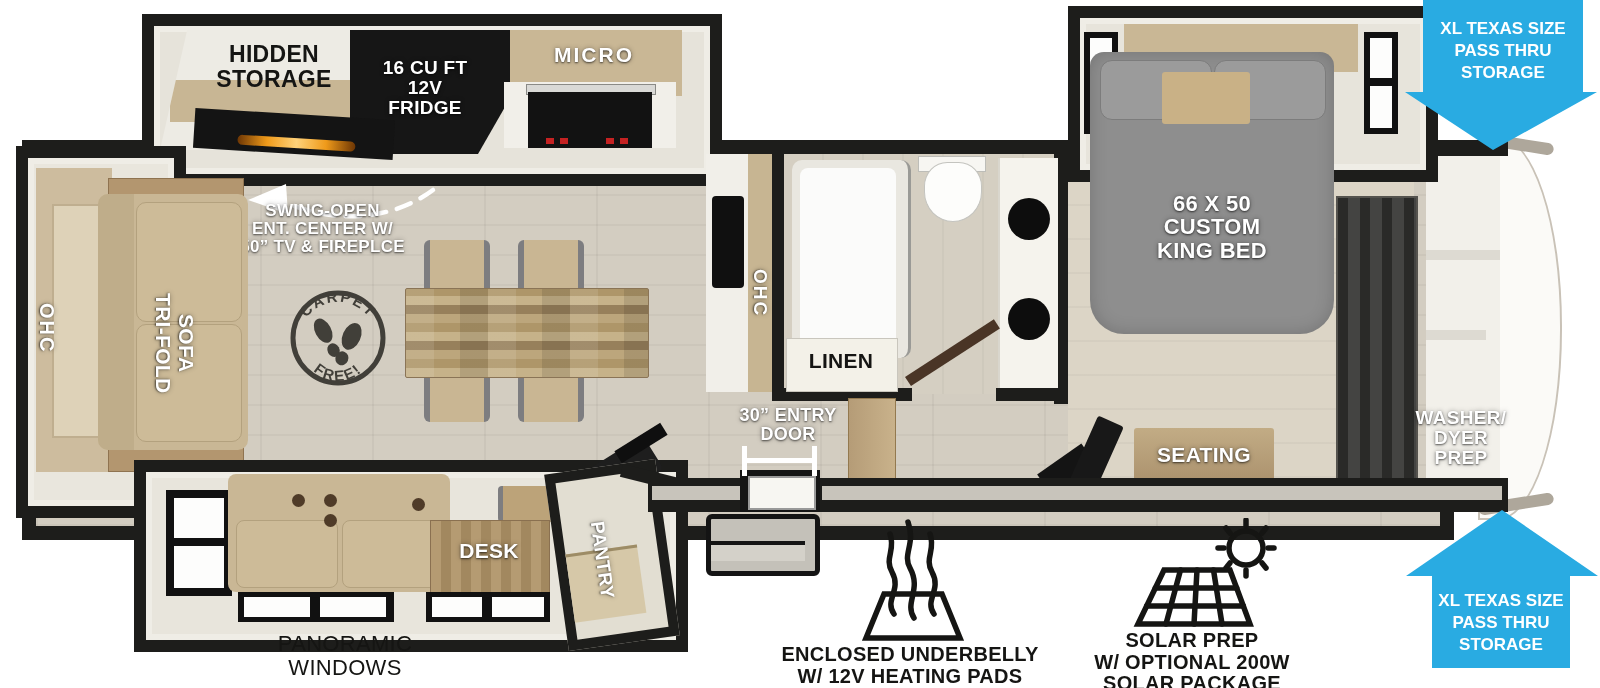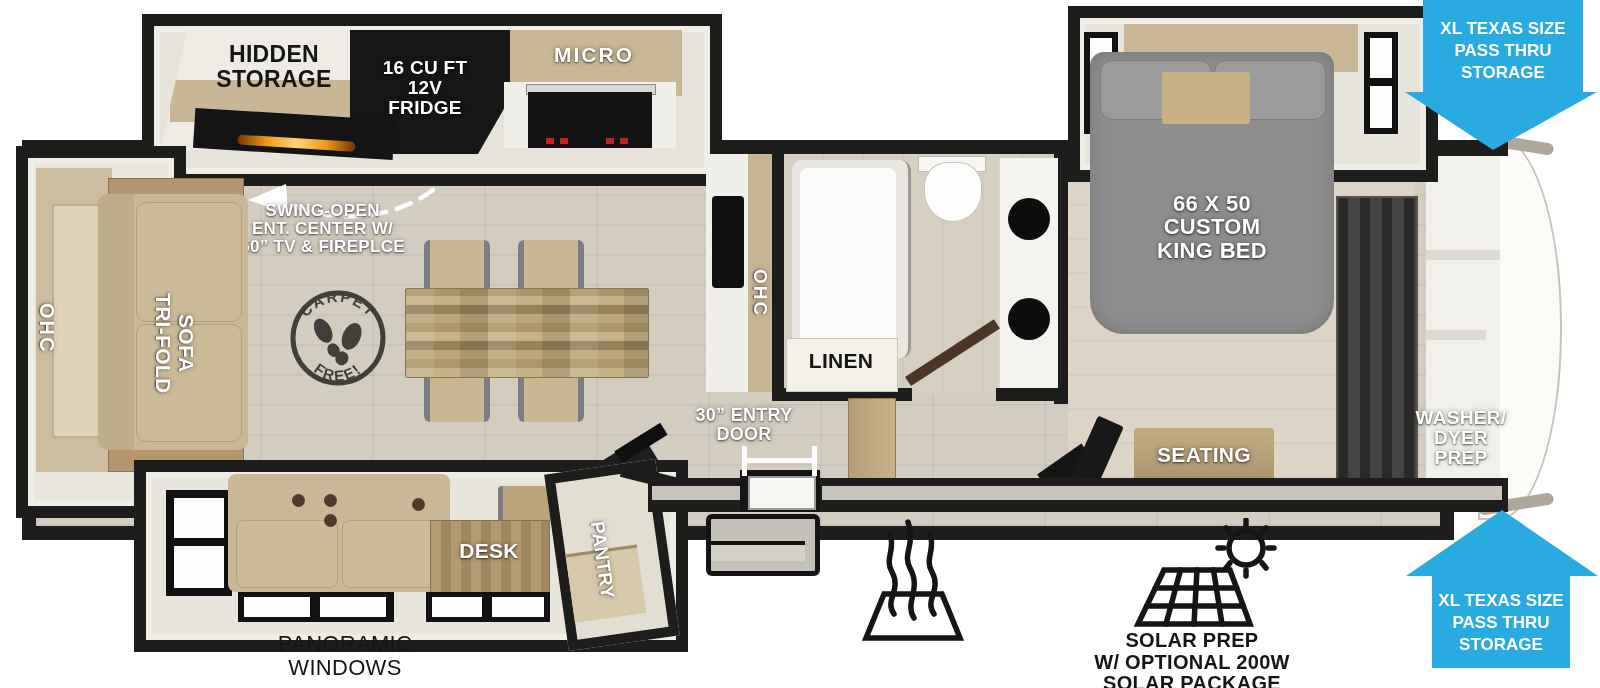--- a/index.html
+++ b/index.html
@@ -226,21 +226,21 @@
 
   <div class="abs wall" style="left:648px;top:478px;width:96px;height:34px;"></div>
   <div class="abs wall" style="left:818px;top:478px;width:690px;height:34px;"></div>
   <div class="abs" style="left:652px;top:486px;width:88px;height:14px;background:#C8C4BB;"></div>
   <div class="abs" style="left:822px;top:486px;width:680px;height:14px;background:#C8C4BB;"></div>
   <div class="abs" style="left:740px;top:470px;width:80px;height:42px;background:#151515;"></div>
   <div class="abs" style="left:748px;top:476px;width:64px;height:30px;background:#F7F6F2;border:2px solid #999;"></div>
   <div class="abs" style="left:742px;top:446px;width:5px;height:30px;background:#fff;"></div>
   <div class="abs" style="left:812px;top:446px;width:5px;height:30px;background:#fff;"></div>
   <div class="abs" style="left:744px;top:458px;width:72px;height:5px;background:#fff;"></div>
-  <div class="abs wlab ml" style="left:664px;top:406px;width:160px;font-size:18px;">30” ENTRY
+  <div class="abs wlab ml" style="left:708px;top:406px;width:160px;font-size:18px;">30” ENTRY
 DOOR</div>
   <div class="abs" style="left:706px;top:514px;width:104px;height:52px;border:5px solid #141414;border-radius:6px;background:#C4C1B9;">
     <div class="abs" style="left:0;top:22px;width:94px;height:4px;background:#141414;"></div>
     <div class="abs" style="left:0;top:26px;width:94px;height:16px;background:#D4D1C9;"></div>
   </div>
 
   <svg class="abs" style="left:1400px;top:0;" width="200" height="152" viewBox="0 0 200 152">
     <polygon points="23,0 183,0 183,92 197,92 93,150 5,92 23,92" fill="#29ABE2"></polygon>
     <text x="103" y="34" text-anchor="middle" fill="#fff" font-family="Liberation Sans, sans-serif" font-size="17" font-weight="700">XL TEXAS SIZE</text>
     <text x="103" y="56" text-anchor="middle" fill="#fff" font-family="Liberation Sans, sans-serif" font-size="17" font-weight="700">PASS THRU</text>
@@ -257,20 +257,22 @@
 WINDOWS</div>
 
   <svg class="abs" style="left:848px;top:514px;" width="122" height="128" viewBox="0 0 122 128">
     <g fill="none" stroke="#151513" stroke-width="5.5" stroke-linecap="round">
       <path d="M18,124 L36,80 L94,80 L112,124 Z"></path>
       <path d="M46,100 C36,86 54,76 44,58 C36,44 48,36 42,20"></path>
       <path d="M66,104 C56,88 74,76 62,54 C54,40 68,30 60,8"></path>
       <path d="M86,100 C76,86 94,76 84,58 C76,44 88,36 82,20"></path>
     </g>
   </svg>
+  <div class="abs blab ml" style="left:760px;top:644px;width:300px;font-size:20px;">ENCLOSED UNDERBELLY
+W/ 12V HEATING PADS</div>
 
   <svg class="abs" style="left:1130px;top:518px;" width="156" height="114" viewBox="0 0 156 114">
     <g fill="none" stroke="#151513" stroke-width="5.5" stroke-linecap="round">
       <circle cx="116" cy="30" r="17"></circle>
       <line x1="116" y1="2" x2="116" y2="8"></line>
       <line x1="136" y1="10" x2="132" y2="15"></line>
       <line x1="144" y1="30" x2="138" y2="30"></line>
       <line x1="136" y1="50" x2="132" y2="45"></line>
       <line x1="116" y1="58" x2="116" y2="52"></line>
       <line x1="96" y1="50" x2="100" y2="45"></line>

